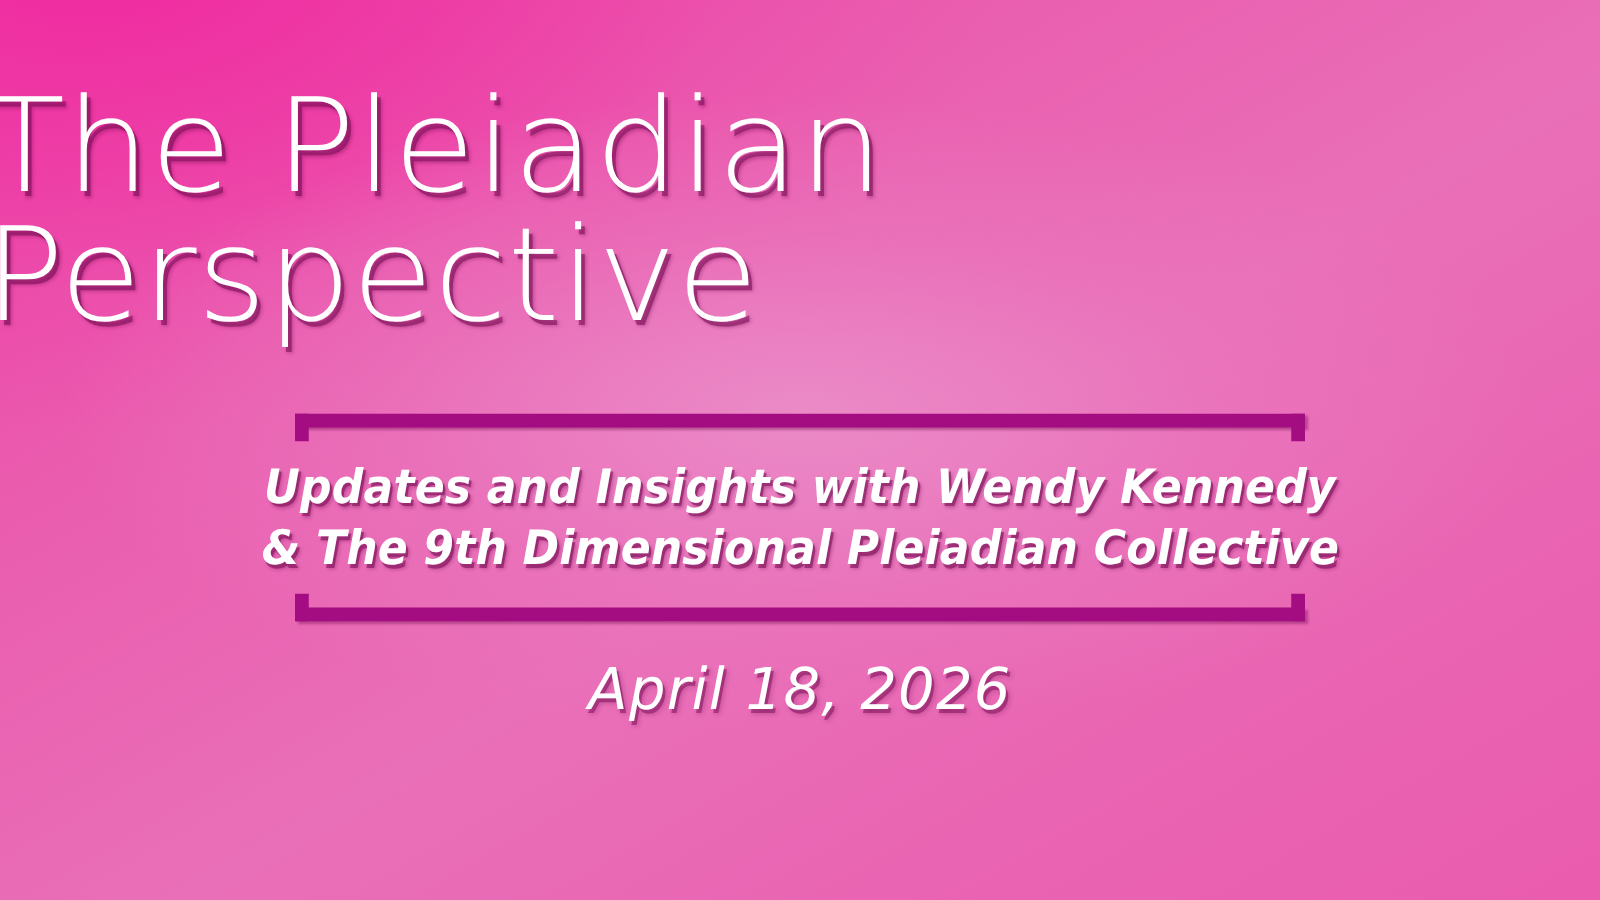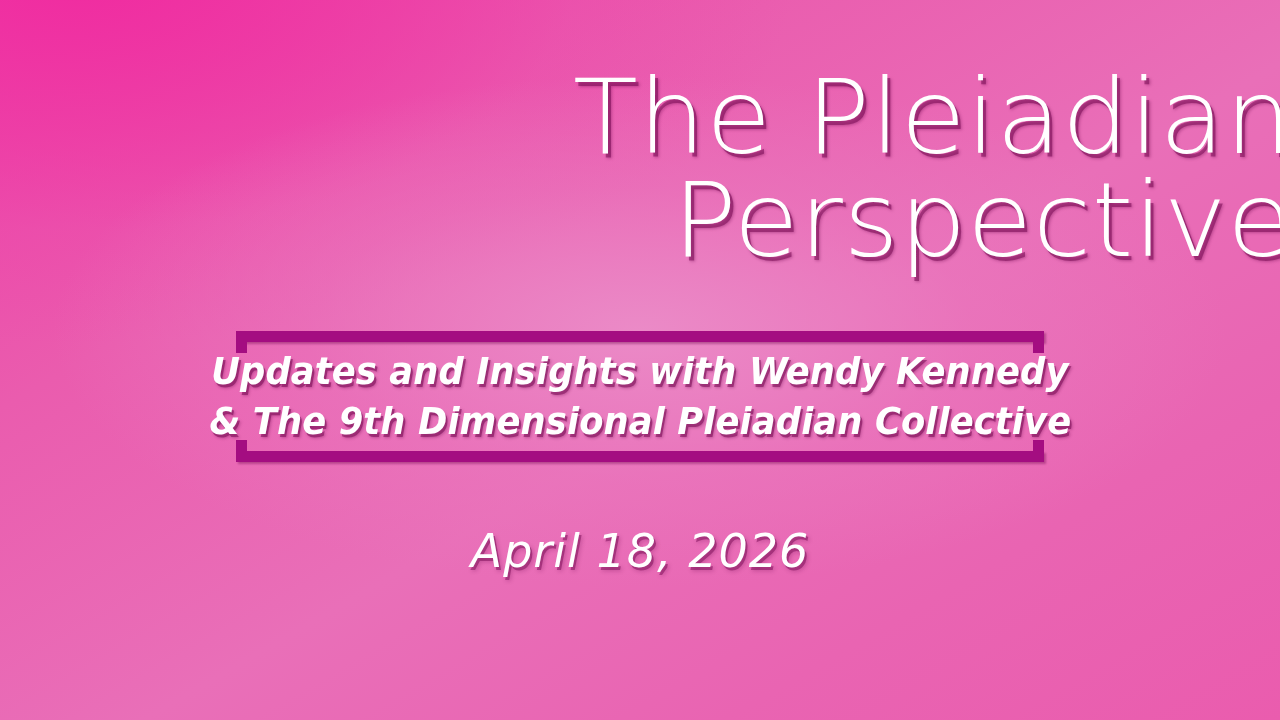--- a/index.html
+++ b/index.html
@@ -34,21 +34,21 @@
                       #e964b2 78%,
                       #ea5cae 100%);
   }
 
   
   .title-block {
     position: absolute;
     left: 0;
     right: 0;
     top: 66px;
-    text-align: right;
+    text-align: left;
   }
 
   .title-line {
     display: block;
     color: #ffffff;
     font-family: "DejaVu Sans", sans-serif;
     font-weight: 300;
     font-size: 104px;
     line-height: 0.99;
     letter-spacing: 0.5px;
@@ -59,21 +59,21 @@
       4px 5px 3px rgba(110,10,78,0.35);
     white-space: nowrap;
   }
 
   
   .subtitle-frame {
     position: absolute;
     left: 236px;
     top: 331px;
     width: 808px;
-    height: 131px;
+    height: 166px;
   }
 
   .frame-bar {
     position: absolute;
     left: 0;
     width: 100%;
     height: 11px;
     background: #a40d81;
     box-shadow: 2px 2px 2px rgba(110,8,78,0.40);
   }

